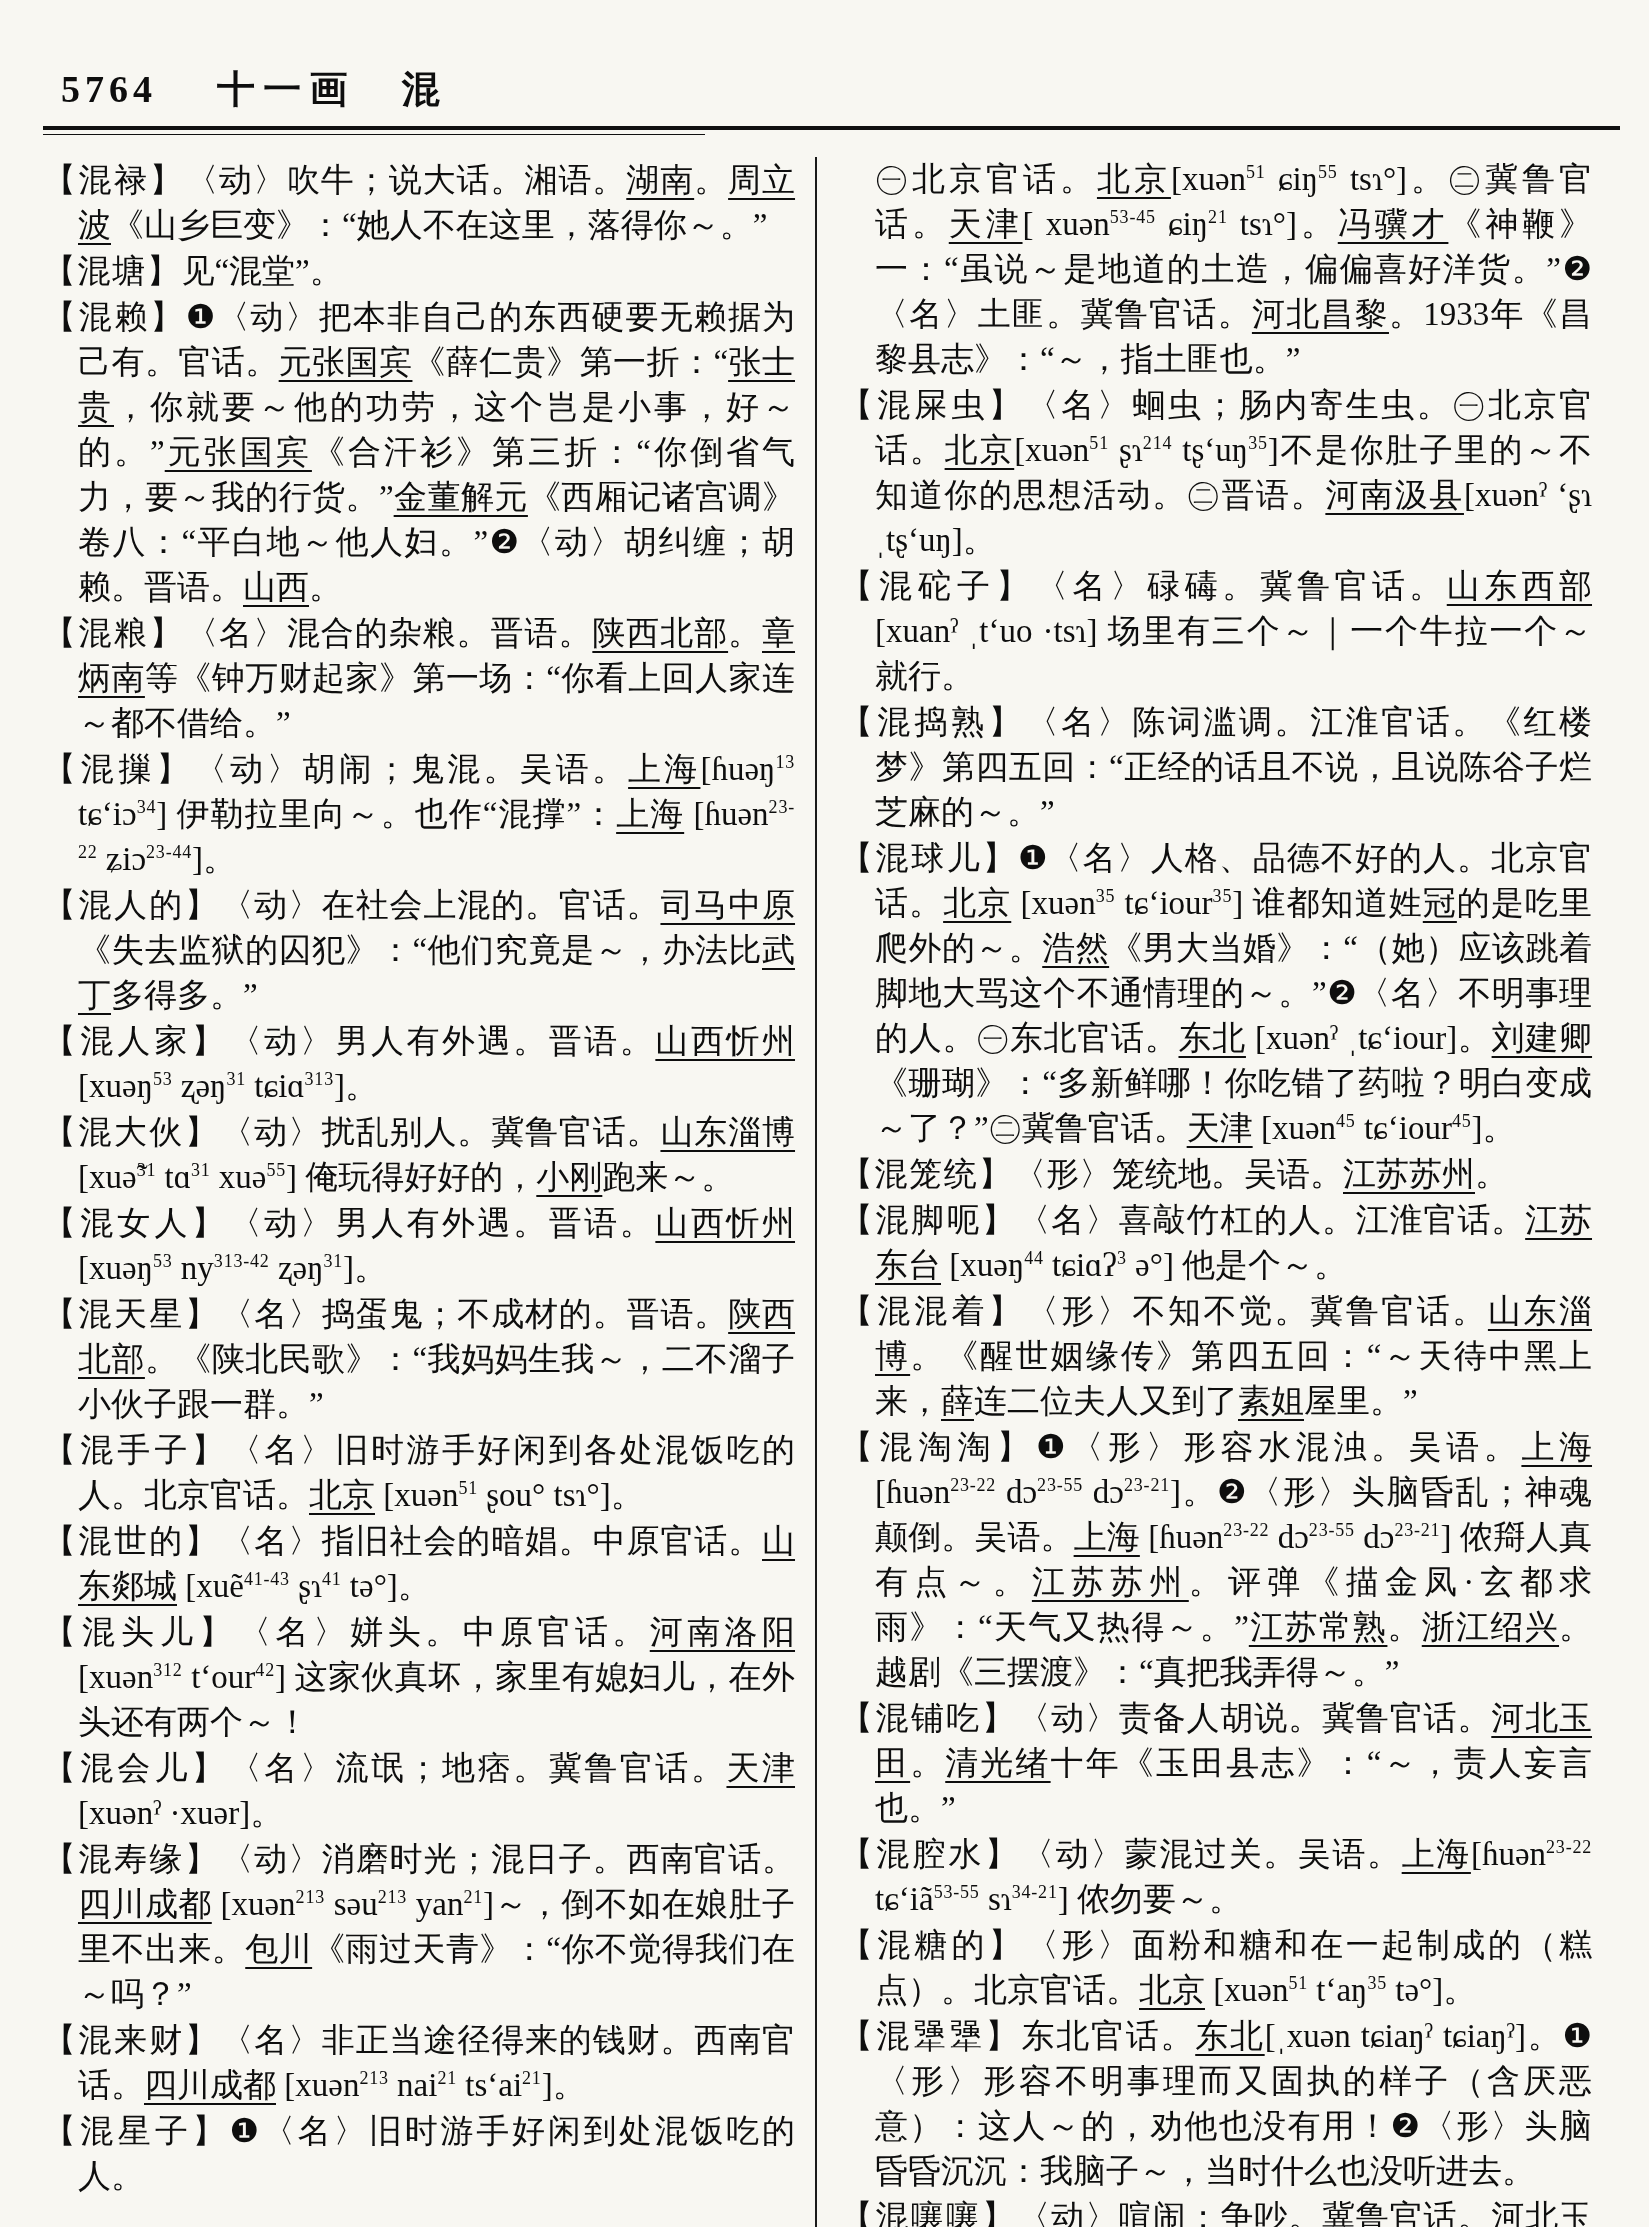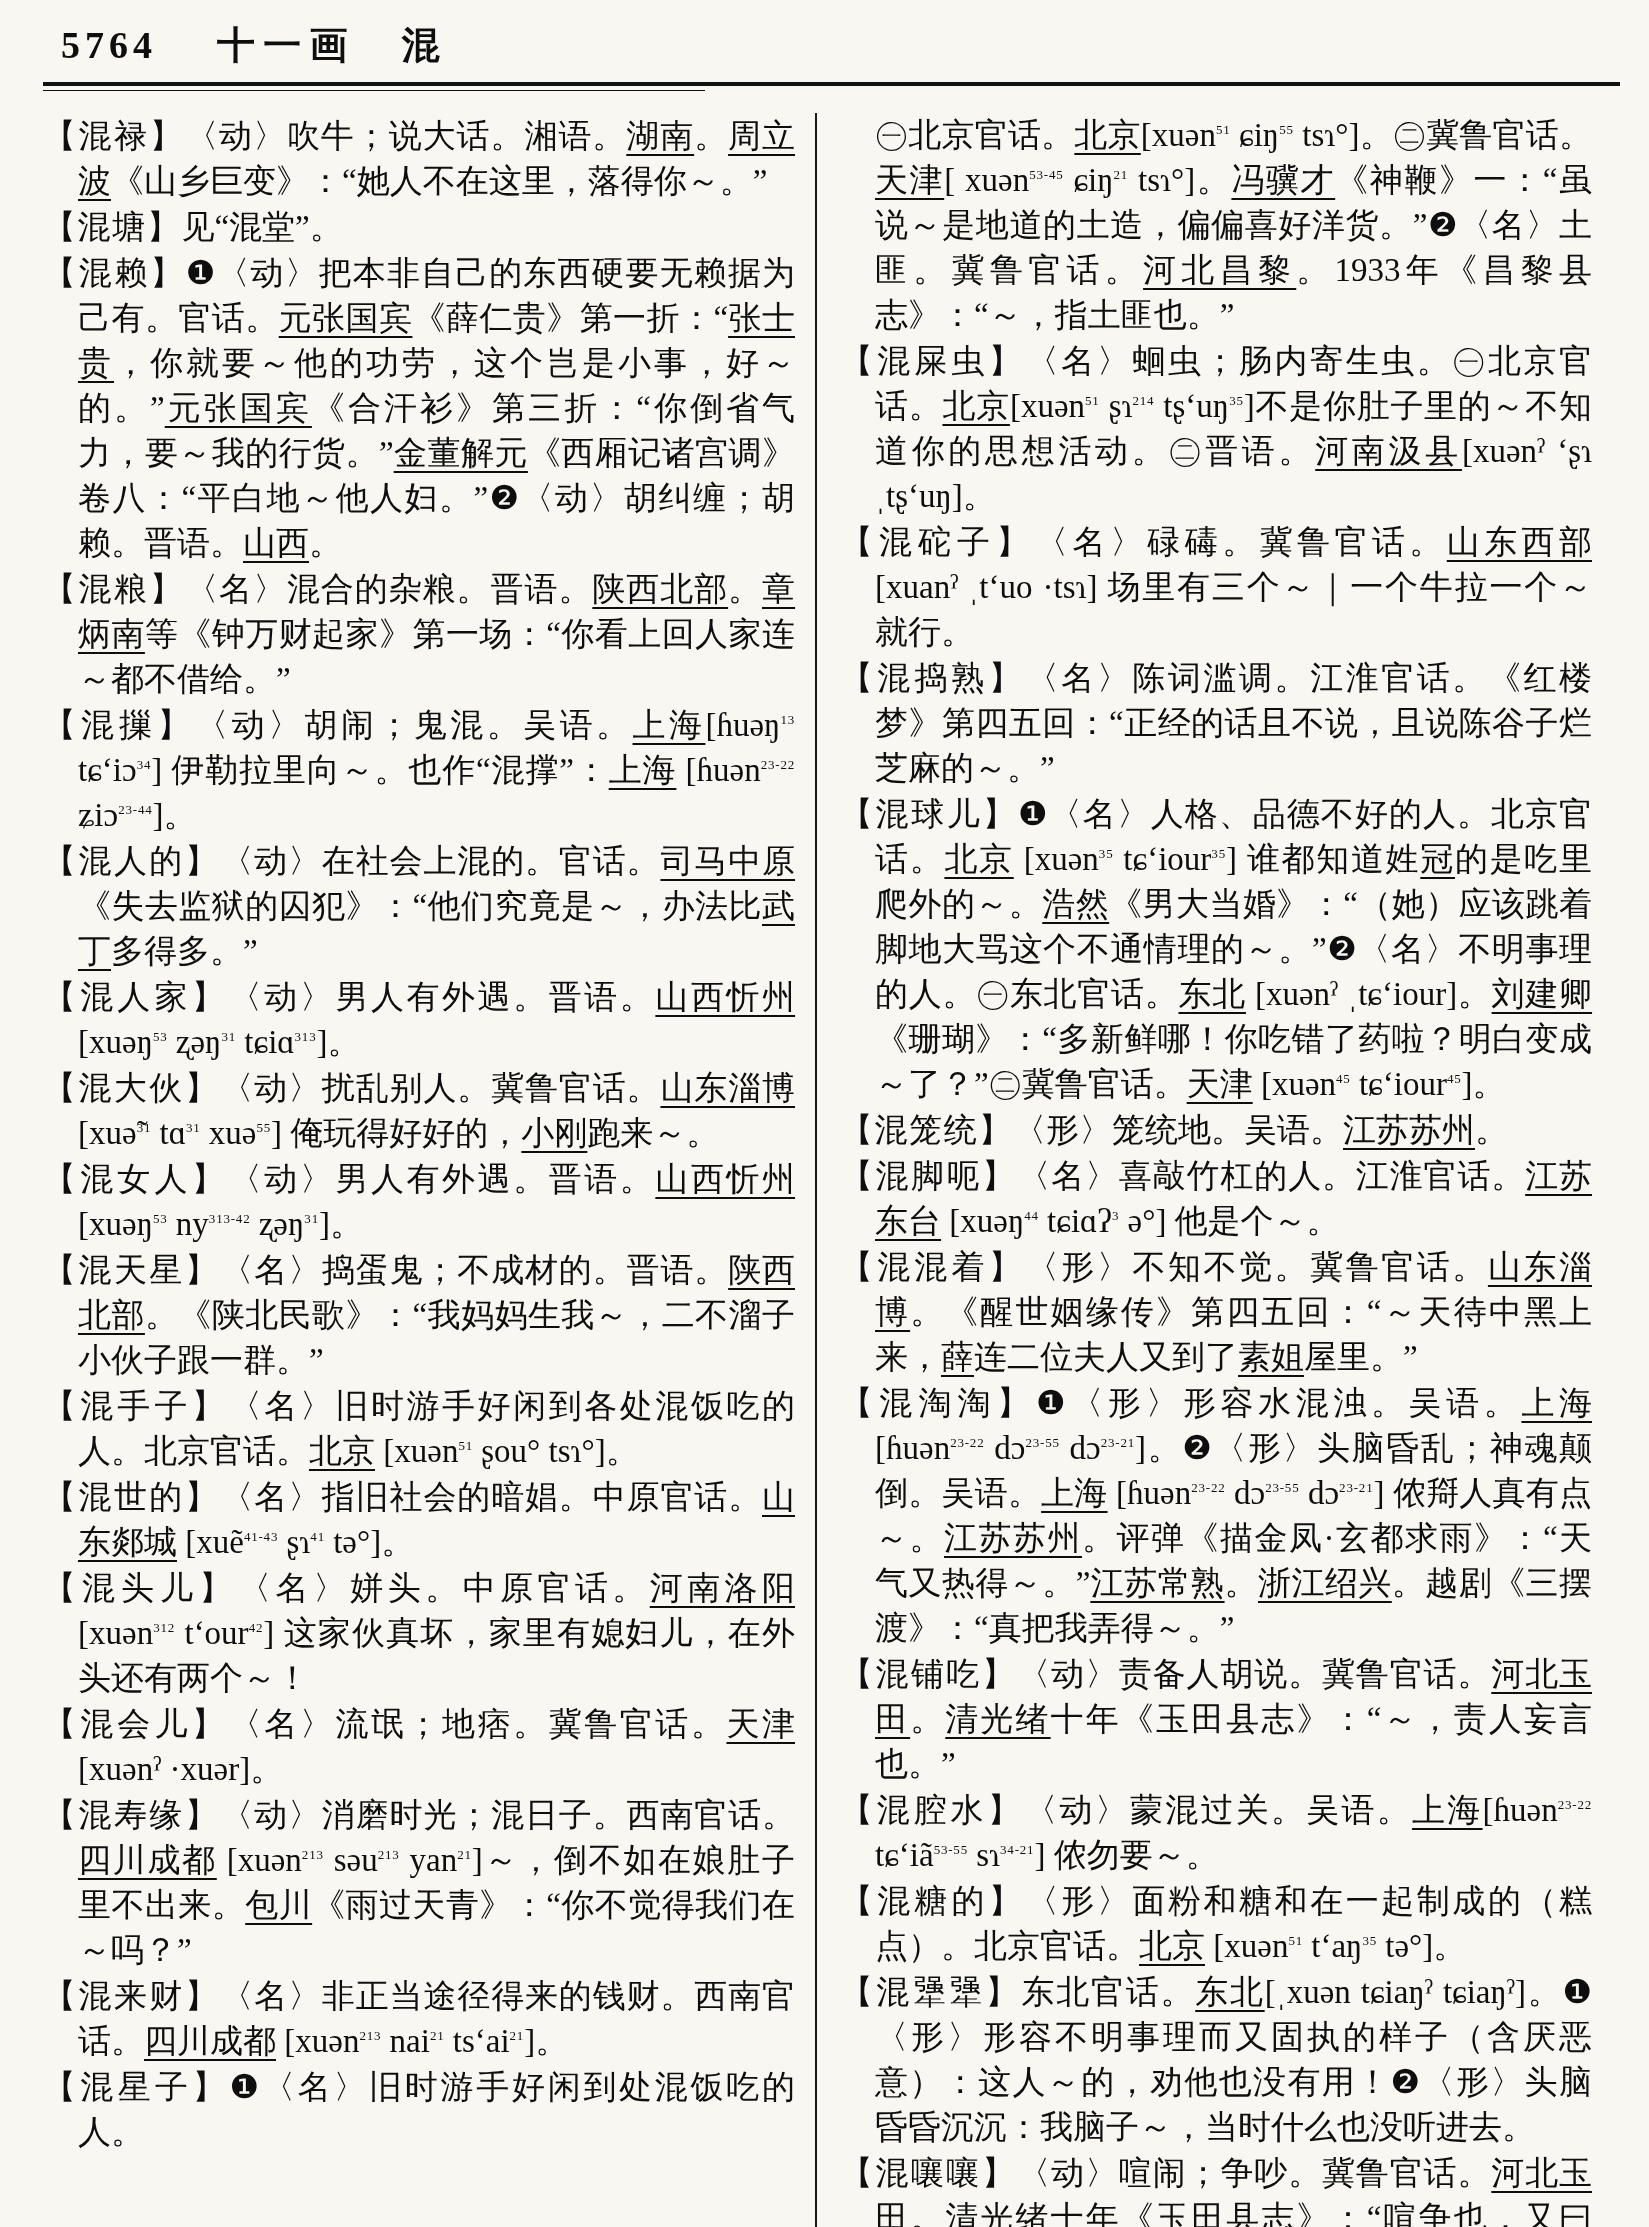--- a/index.html
+++ b/index.html
@@ -9,40 +9,40 @@
     font-family:"Liberation Serif","DejaVu Serif",serif;
   }
   .page{padding:11.5px 30px 0 43px;}
   .header-row{
     display:flex;align-items:baseline;gap:60px;
     font-weight:bold;font-size:38px;
     padding:8.2px 0 11.5px 18px;
     font-family:"Liberation Serif","DejaVu Serif",serif;
   }
   .header-row .pageno{letter-spacing:5px;}
-  .header-row .section{letter-spacing:8.2px;}
+  .header-row .section{letter-spacing:8.2px;margin-top:44px;}
   .rule-main{height:0;border-top:4.1px solid #111;}
   .rule-sub{height:0;border-top:1.6px solid #111;width:42%;margin-top:4.1px;}
   .cols{display:flex;margin-top:21.4px;}
   .col{
     width:752px;
     font-size:33px;line-height:45px;
     text-align:justify;text-justify:inter-ideograph;
   }
   .col-left{padding-right:20px;}
   .col-right{border-left:2.5px solid #1a1a1a;padding-left:23px;}
   .entry{padding-left:35px;text-indent:-35px;}
   .entry.cont{text-indent:0;}
   .hw{
     font-weight:normal;
     font-family:"Liberation Sans","DejaVu Sans",sans-serif;
     letter-spacing:1.6px;
   }
   .pn{text-decoration:underline;text-decoration-thickness:2.1px;text-underline-offset:7.4px;}
-  sup{font-size:13px;line-height:0;vertical-align:super;letter-spacing:0.8px;margin-top:12px;}
+  sup{font-size:18px;line-height:0;vertical-align:super;letter-spacing:0.8px;margin-top:12px;}
 </style>
 </head>
 <body>
 
 <div class="page">
   <div class="header-row">
     <span class="pageno">5764</span>
     <span class="section">
       <span>十一画</span> <span>混</span>
     </span>

